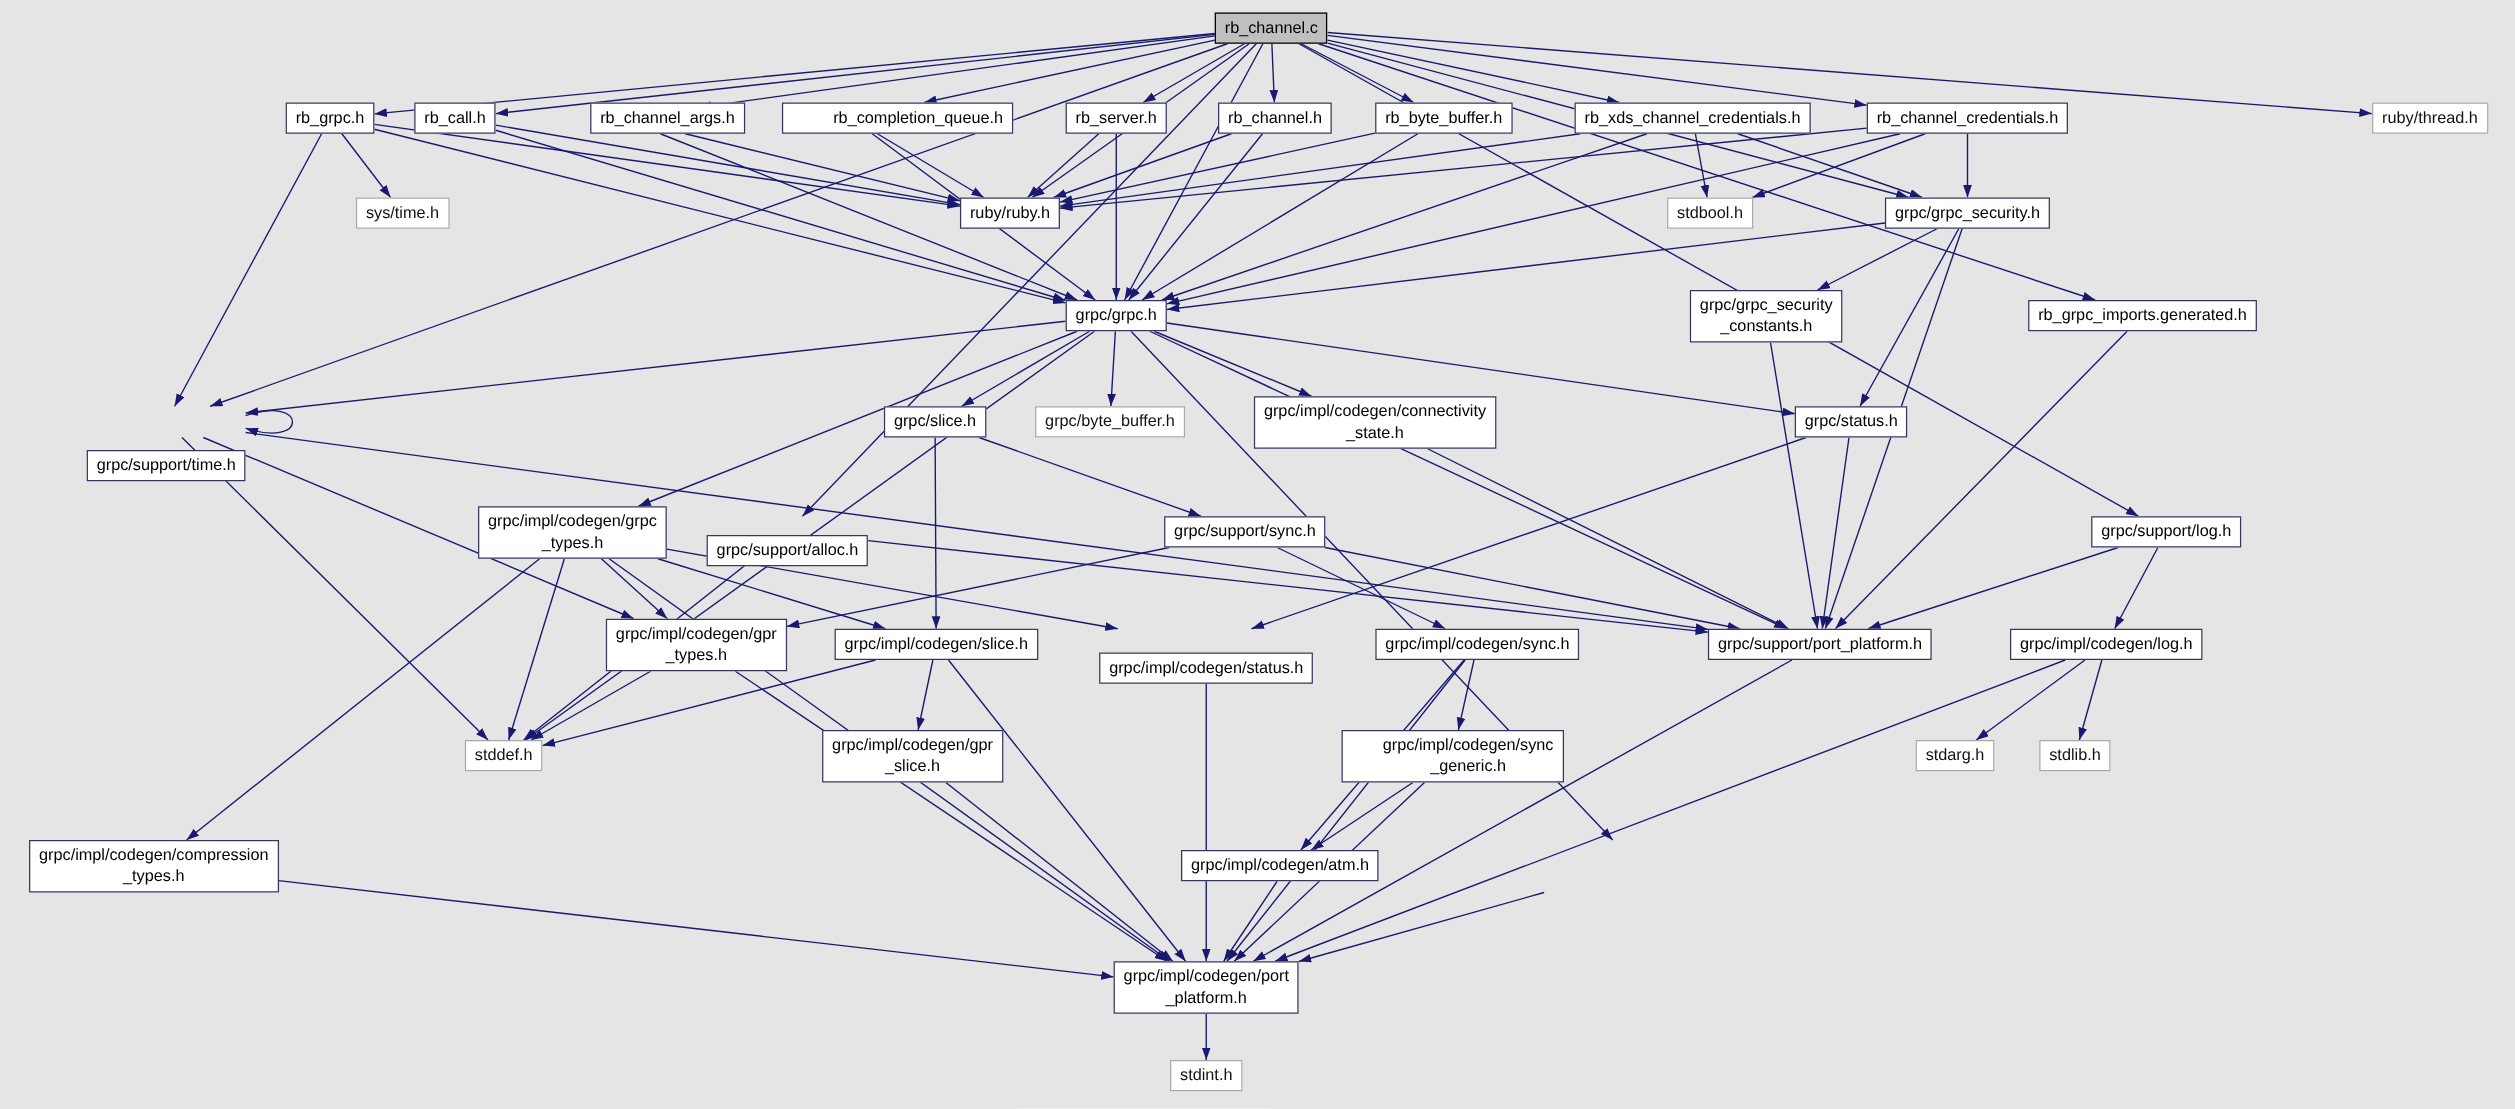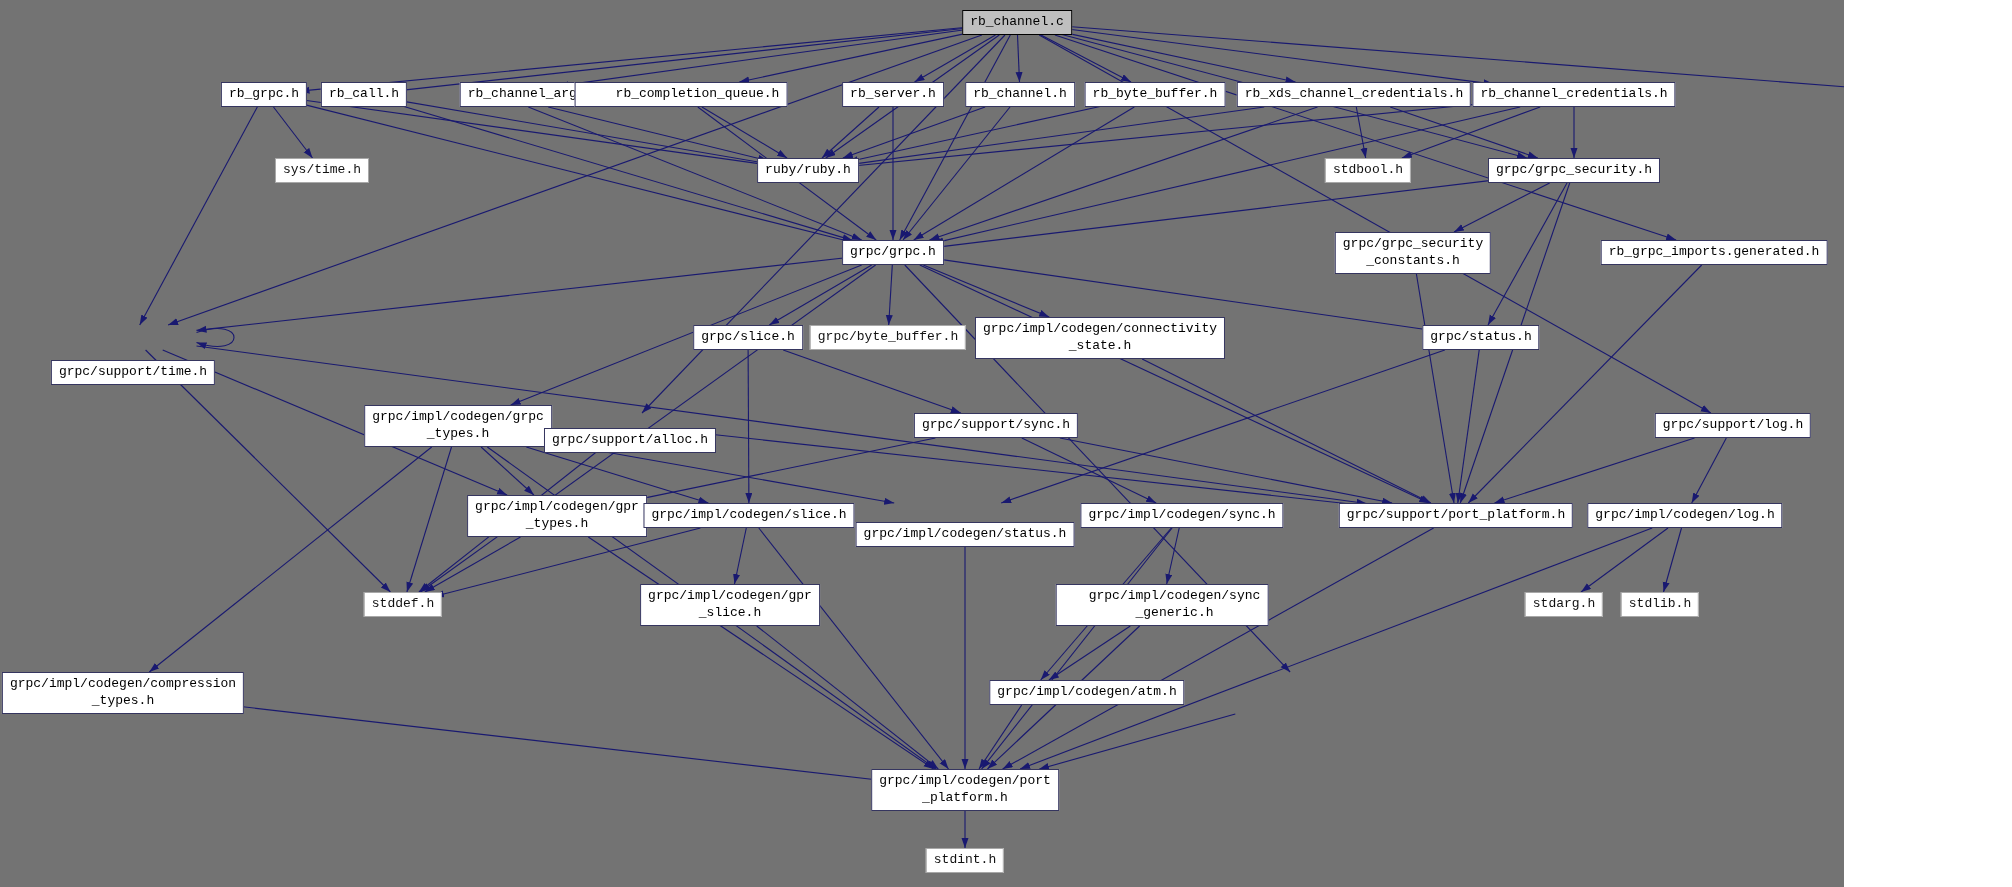--- a/index.html
+++ b/index.html
@@ -1,23 +1,23 @@
 <!DOCTYPE html>
 <html style="--edge-color: #191970;"><head>
 <meta charset="utf-8">
 <style>
   :root { --edge-color: #191970; }
   html, body { margin: 0; padding: 0; background: #ffffff; }
   #diagram {
     position: relative;
-    width: 1844px;
+    width: 2012px;
     height: 887px;
-    font-family: Liberation Mono, monospace;
+    font-family: Liberation Sans, sans-serif;
     overflow: hidden;
-    background: #737373;
+    background: #e5e5e5;
   }
   #edges-layer {
     position: absolute;
     left: 0; top: 0;
     z-index: 1;
   }
   .edge-line {
     stroke: var(--edge-color);
     stroke-width: 1.1;
     fill: none;
@@ -161,21 +161,21 @@
     </div>
     <div class="node normal" style="left: 264px; top: 82px;">
       <div>rb_grpc.h</div>
     </div>
     <div class="node normal" style="left: 364px; top: 82px;">
       <div>rb_call.h</div>
     </div>
     <div class="node normal" style="left: 497px; top: 82px; margin-left: 37px;">
       <div>rb_channel_args.h</div>
     </div>
-    <div class="node normal" style="left: 681px; top: 82px; padding-left: 40px;">
+    <div class="node normal" style="left: 718px; top: 82px; padding-left: 40px;">
       <div>rb_completion_queue.h</div>
     </div>
     <div class="node normal" style="left: 893px; top: 82px;">
       <div>rb_server.h</div>
     </div>
     <div class="node normal" style="left: 1020px; top: 82px;">
       <div>rb_channel.h</div>
     </div>
     <div class="node normal" style="left: 1155px; top: 82px;">
       <div>rb_byte_buffer.h</div>
@@ -273,21 +273,21 @@
     <div class="node external" style="left: 1564px; top: 592px;">
       <div>stdarg.h</div>
     </div>
     <div class="node external" style="left: 1660px; top: 592px;">
       <div>stdlib.h</div>
     </div>
     <div class="node normal" style="left: 123px; top: 672px;">
       <div>grpc/impl/codegen/compression</div>
       <div>_types.h</div>
     </div>
-    <div class="node normal" style="left: 1087px; top: 680px; text-align: right;">
+    <div class="node normal" style="left: 1024px; top: 680px; text-align: right;">
       <div>grpc/impl/codegen/atm.h</div>
     </div>
     <div class="node normal" style="left: 965px; top: 769px;">
       <div>grpc/impl/codegen/port</div>
       <div>_platform.h</div>
     </div>
     <div class="node external" style="left: 965px; top: 848px;">
       <div>stdint.h</div>
     </div>
   </div>

